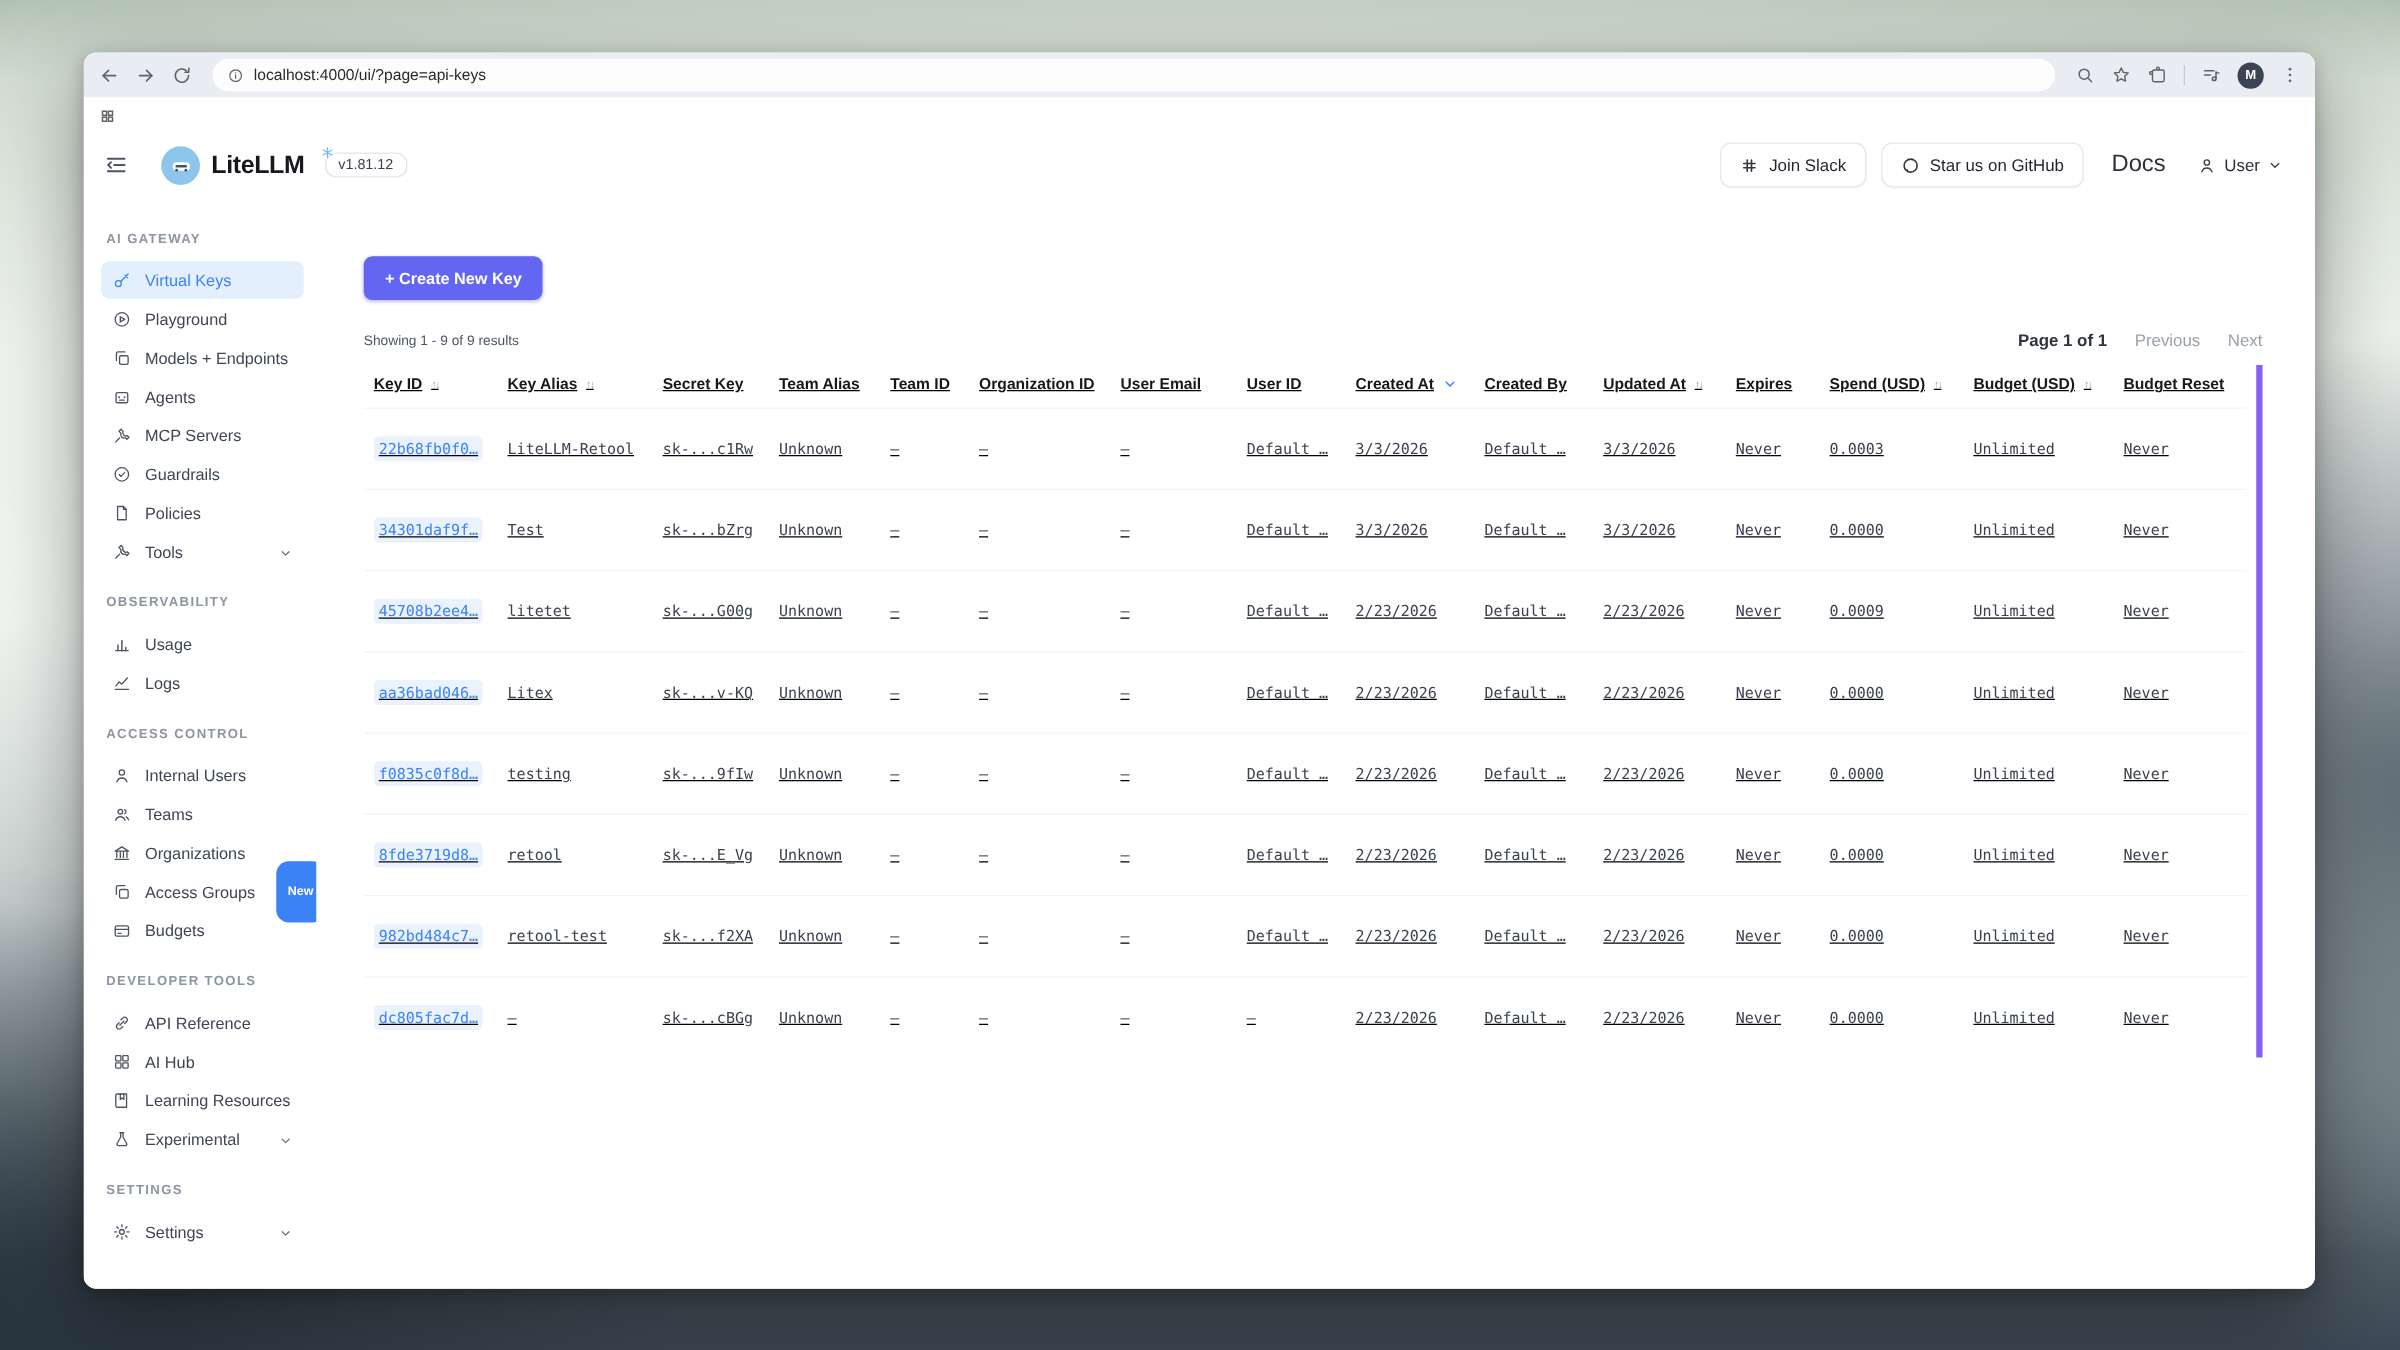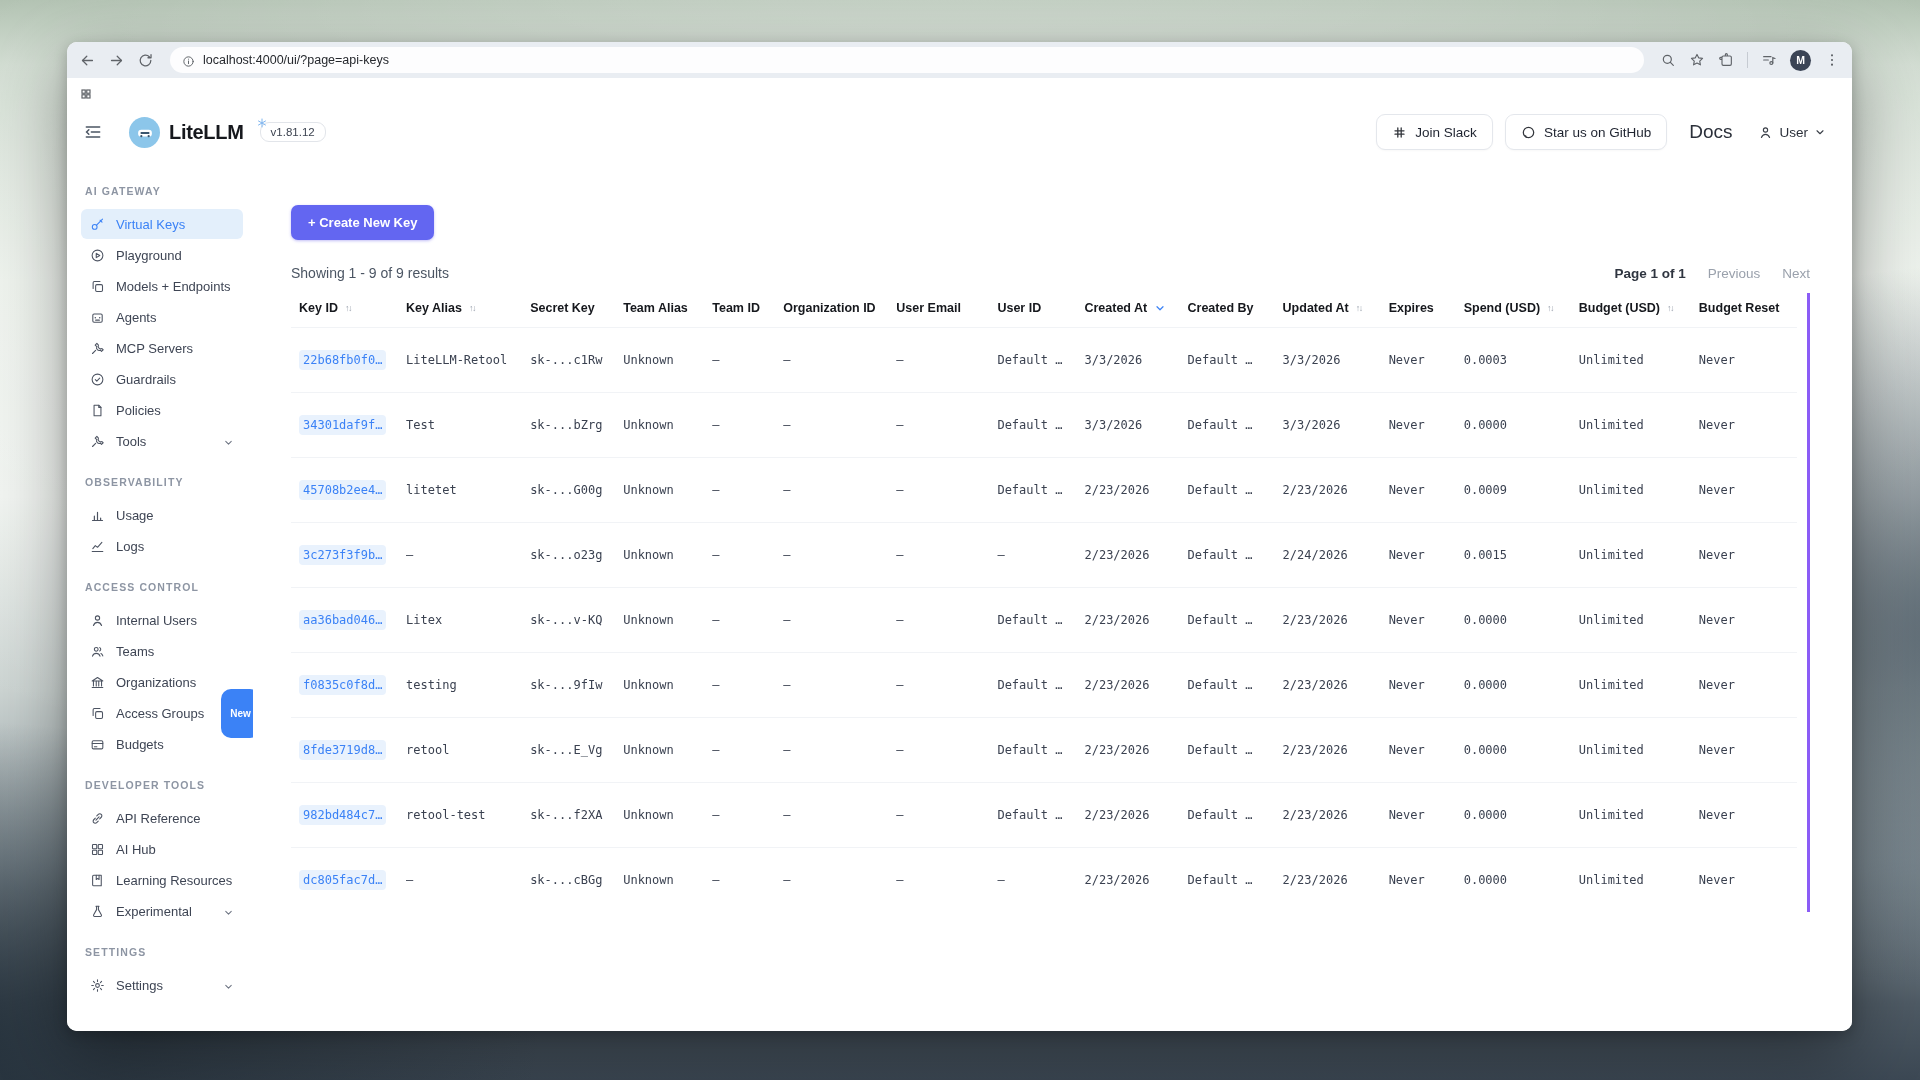--- a/index.html
+++ b/index.html
@@ -74,27 +74,27 @@
   .side-chev svg { width:100%; height:100%; }
 
   
   .content { flex:1; padding:46px 42px 0 38px; overflow:hidden; }
   .create-btn { background:#6366f1; color:#fff; border:none; border-radius:7px; height:35px; padding:0 17px; font-size:13px; font-weight:700; cursor:pointer; font-family:"Liberation Sans",sans-serif; box-shadow:0 1px 3px rgba(79,70,229,.35); }
   .filter-row { margin-top:17px; display:flex; gap:13px; }
   .flt-btn { display:flex; align-items:center; gap:8px; height:33px; padding:0 15px; background:#fff; border:1px solid #e4e7ec; border-radius:8px; font-size:13px; color:#2f3540; cursor:pointer; }
   .flt-btn .bi { width:13px; height:13px; color:#3a3f48; }
   .flt-btn .bi svg { width:100%; height:100%; }
   .results-row { margin-top:25px; display:flex; align-items:center; justify-content:space-between; }
-  .results-text { font-size:14px; color:#4b5563; }
+  .results-text { font-size:11px; color:#4b5563; }
   .pager { display:flex; align-items:center; gap:22px; font-size:13.5px; }
   .page-info { color:#2f3540; font-weight:600; }
   .pg-btn { color:#9aa1ac; cursor:default; }
 
   
-  .tbl-wrap { margin-top:12px; border-right:3px solid #8b5cf6; }
+  .tbl-wrap { margin-top:12px; border-right:5px solid #8b5cf6;text-decoration:underline; }
   table { border-collapse:collapse; table-layout:fixed; width:1506px; }
   th { text-align:left; font-size:12.5px; font-weight:700; color:#16181d; padding:8px 8px 12px 8px; white-space:nowrap; overflow:hidden; }
   th .th-inner { display:flex; align-items:center; gap:7px; cursor:pointer; }
   .sort-glyph { font-size:9px; color:#9ca3af; letter-spacing:-1.5px; }
   .sort-desc { width:12px; height:12px; color:#3b82f6; }
   .sort-desc svg { width:100%; height:100%; }
   td { font-family:"DejaVu Sans Mono", monospace; font-size:12px; color:#3a4150; padding:25px 8px; border-top:1px solid #f1f3f6; white-space:nowrap; overflow:hidden; }
   tbody tr { cursor:pointer; }
   .key-link { color:#3b82f6; background:#e9f2fd; padding:3px 4px; border-radius:4px; cursor:pointer; }
   th:nth-child(1),  td:nth-child(1)  { width:107px; }
@@ -534,37 +534,20 @@
                     <td>Default …</td>
                     <td>2/23/2026</td>
                     <td>Default …</td>
                     <td>2/23/2026</td>
                     <td>Never</td>
                     <td>0.0009</td>
                     <td>Unlimited</td>
                     <td>Never</td>
                   </tr>
                   <tr>
-                    <td><span class="key-link">3c273f3f9b…</span></td>
-                    <td>–</td>
-                    <td>sk-...o23g</td>
-                    <td>Unknown</td>
-                    <td>–</td>
-                    <td>–</td>
-                    <td>–</td>
-                    <td>–</td>
-                    <td>2/23/2026</td>
-                    <td>Default …</td>
-                    <td>2/24/2026</td>
-                    <td>Never</td>
-                    <td>0.0015</td>
-                    <td>Unlimited</td>
-                    <td>Never</td>
-                  </tr>
-                  <tr>
                     <td><span class="key-link">aa36bad046…</span></td>
                     <td>Litex</td>
                     <td>sk-...v-KQ</td>
                     <td>Unknown</td>
                     <td>–</td>
                     <td>–</td>
                     <td>–</td>
                     <td>Default …</td>
                     <td>2/23/2026</td>
                     <td>Default …</td>

